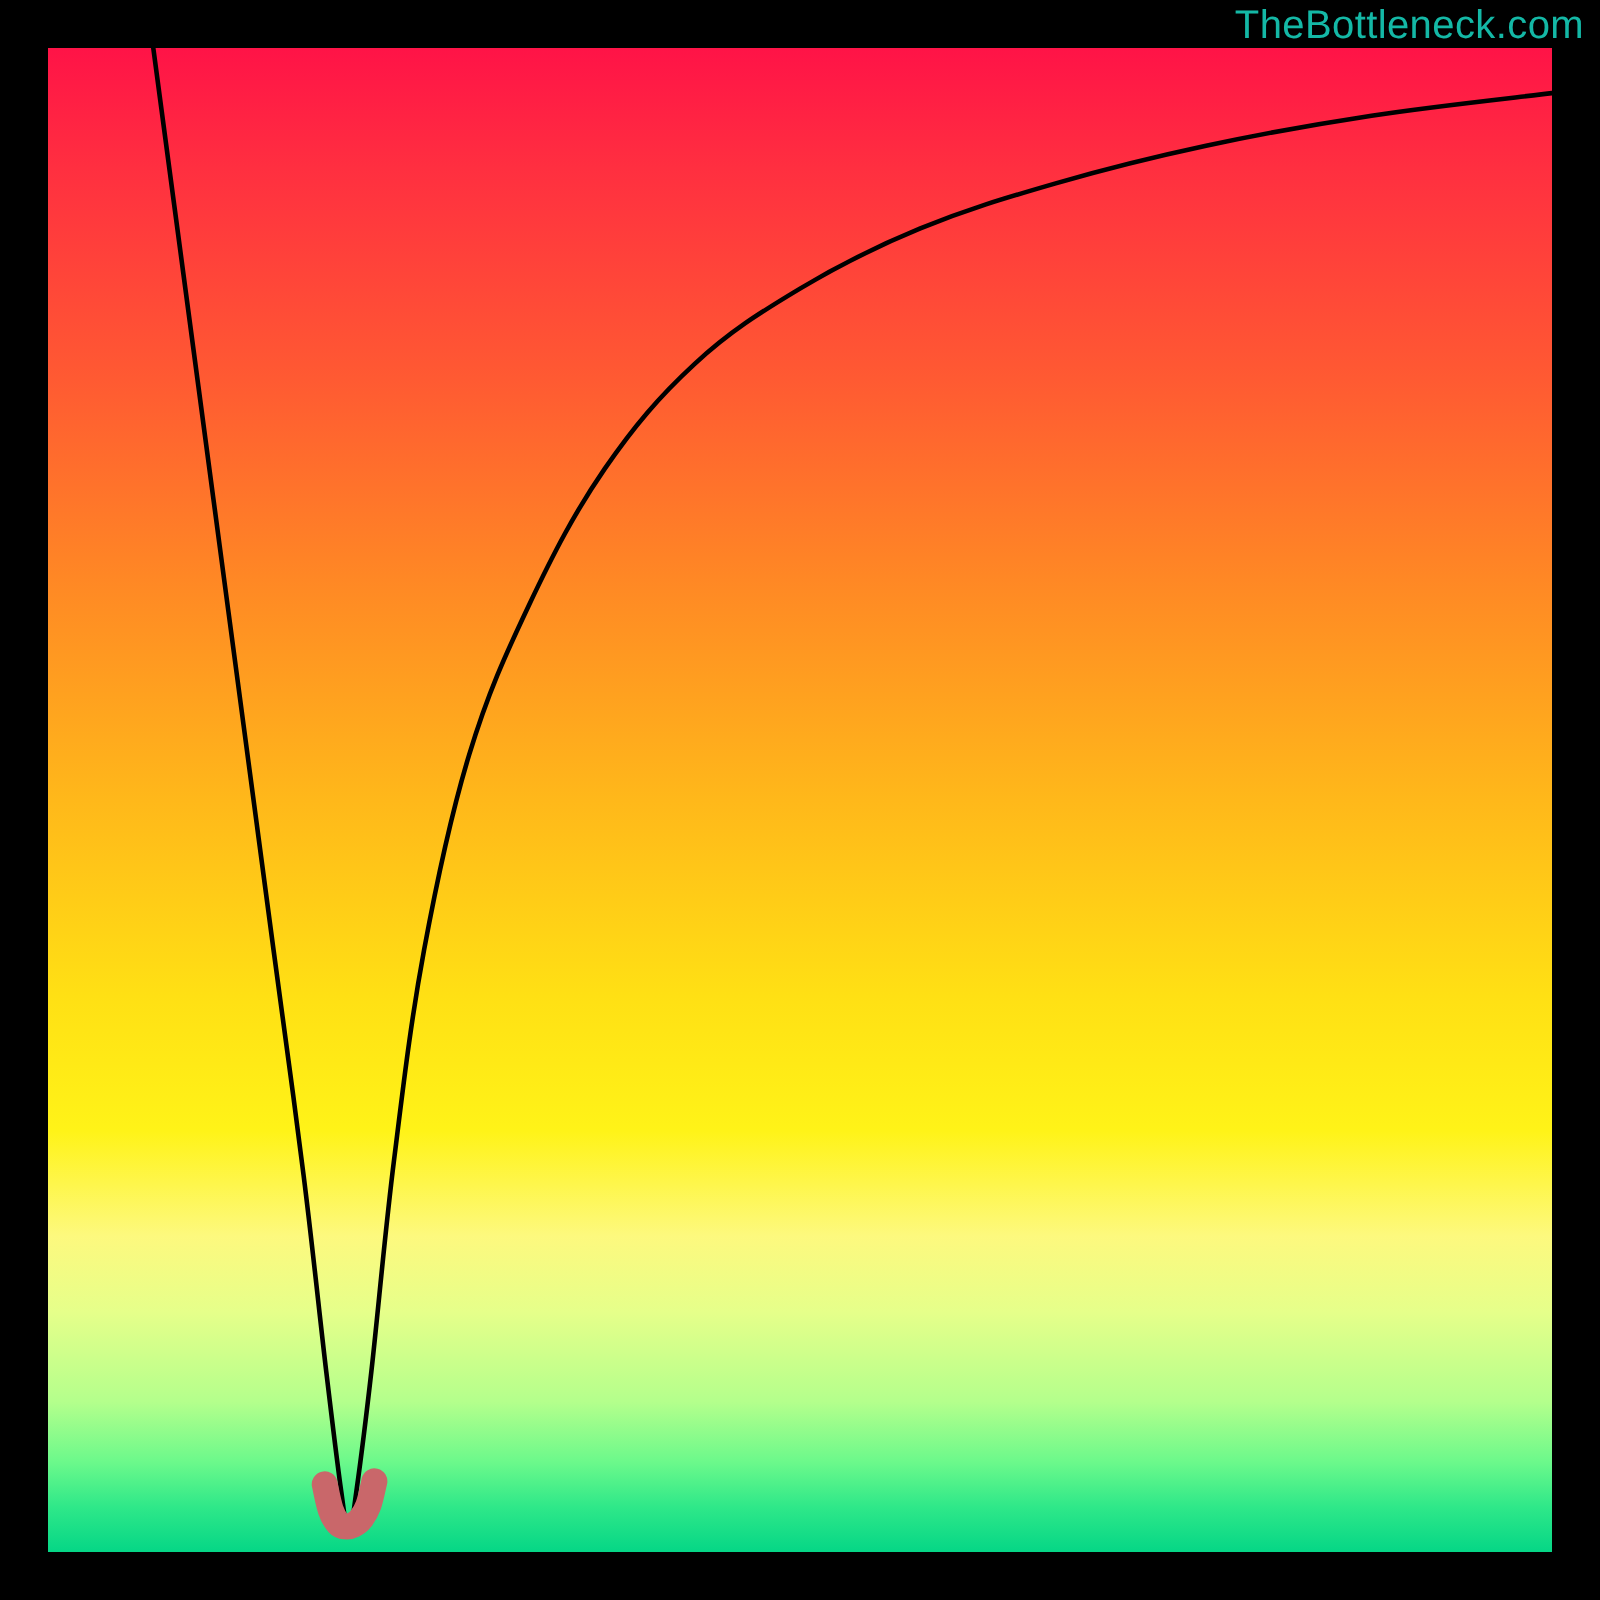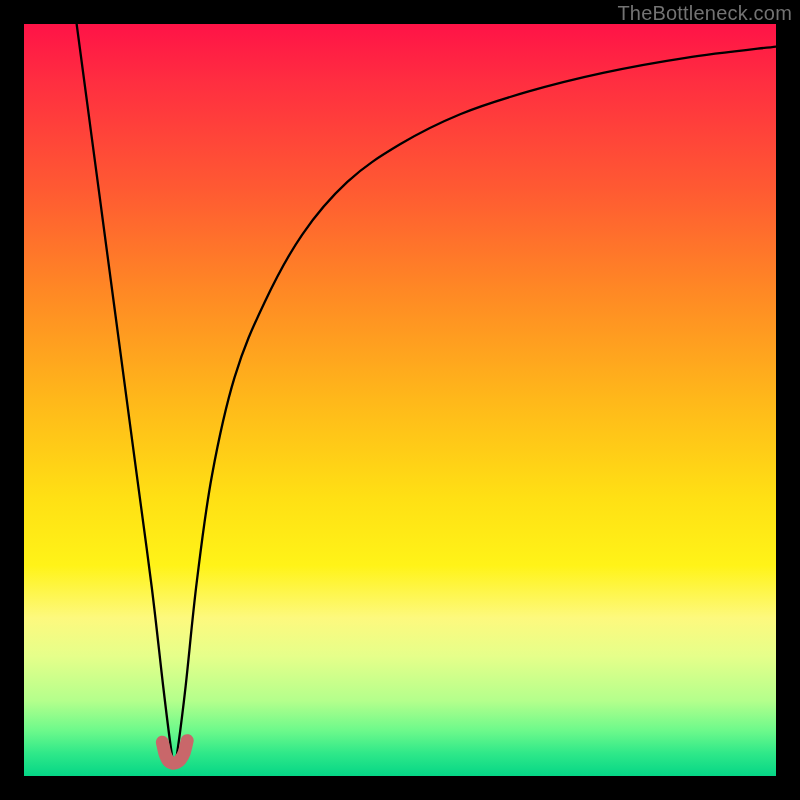--- a/index.html
+++ b/index.html
@@ -53,21 +53,21 @@
     top: 0;
     width: 100%;
     height: 100%;
   }
   .watermark {
     position: absolute;
     top: 2px;
     right: 8px;
     font-family: Arial, Helvetica, sans-serif;
     font-size: 20px;
-    color: #737373;
+    color: #14b8a6;
     letter-spacing: 0.2px;
     user-select: none;
   }
 </style>
 </head>
 <body>
 
 <div class="stage">
   <div class="plot">
     <div class="gradient"></div>

